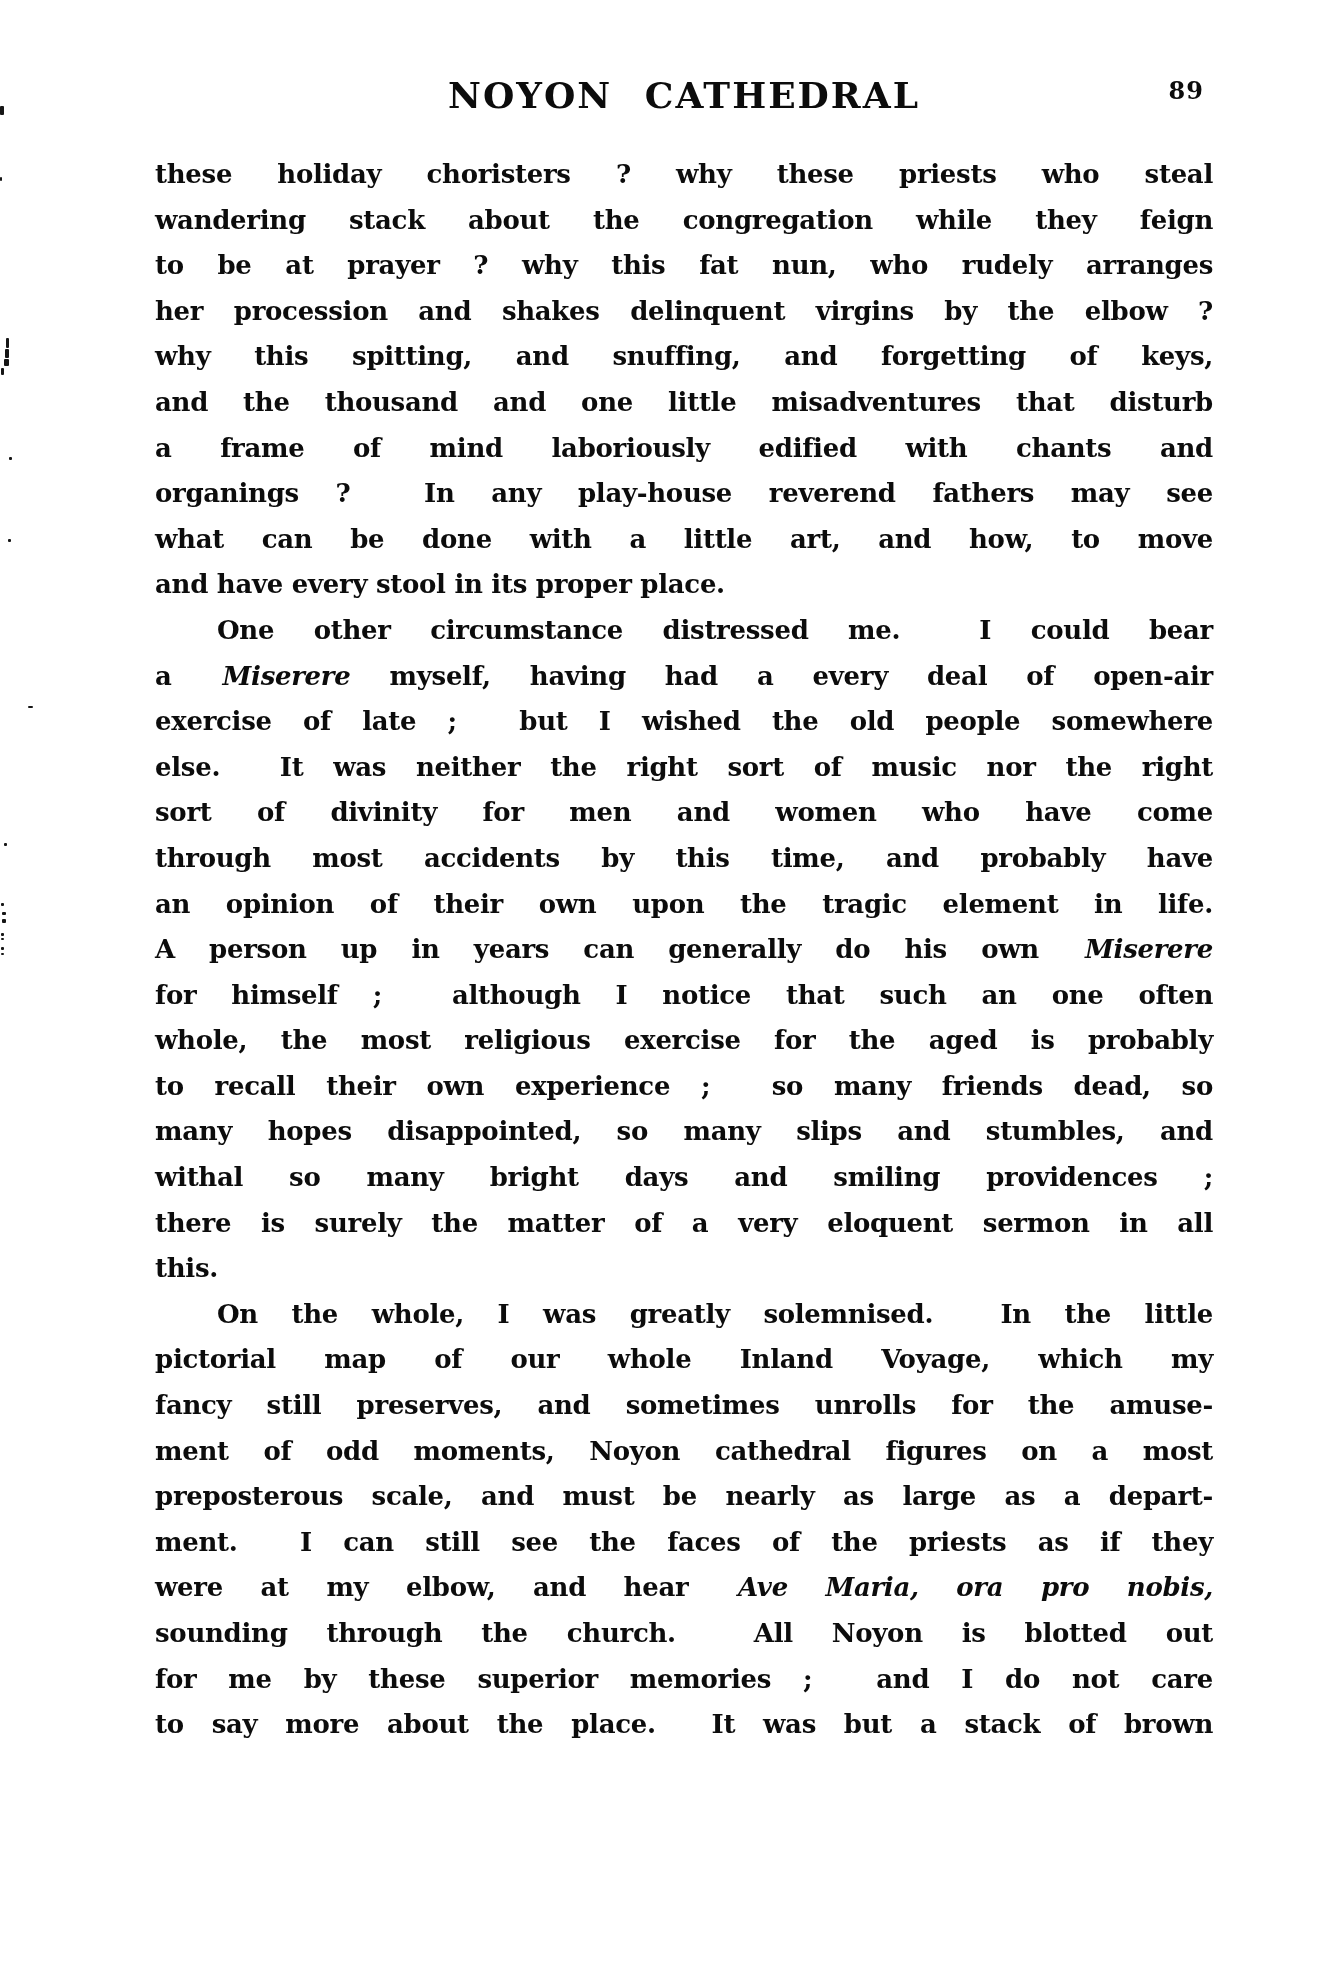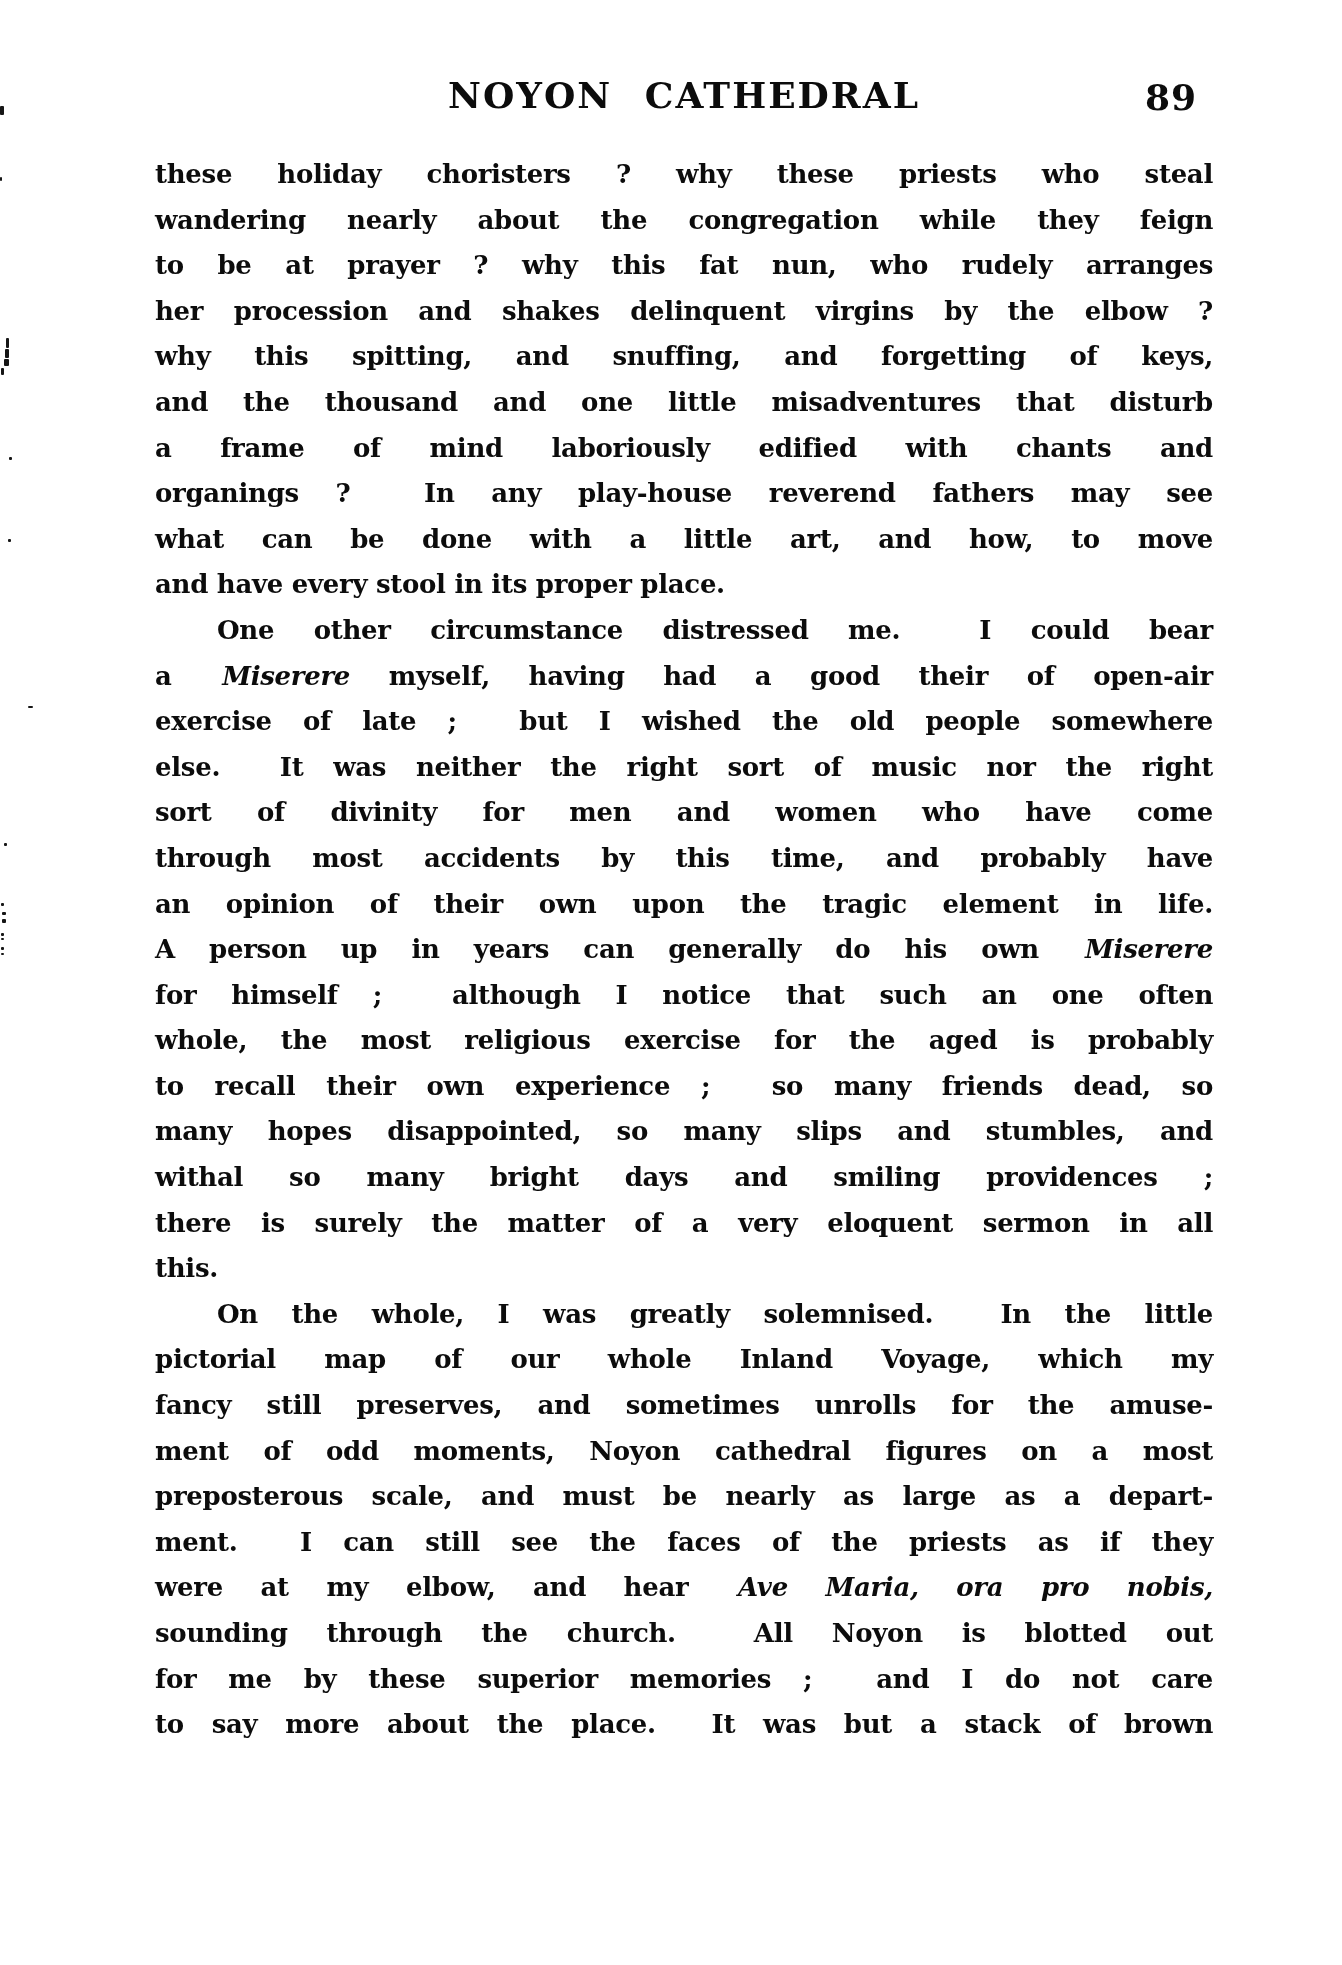--- a/index.html
+++ b/index.html
@@ -29,23 +29,23 @@
   .running-title {
     text-align: center;
     font-size: 36px;
     font-weight: bold;
     letter-spacing: 2px;
     word-spacing: 18px;
     white-space: nowrap;
   }
   .page-number {
     position: absolute;
-    right: 16px;
+    right: 9px;
     top: 2px;
-    font-size: 36px;
+    font-size: 24px;
     font-weight: bold;
     letter-spacing: 1px;
   }
   .text-block {
     position: absolute;
     left: 155px;
     top: 152px;
     width: 1058px;
     font-size: 26px;
     font-weight: bold;
@@ -81,33 +81,33 @@
 <div class="page">
 
   <div class="header">
     <div class="running-title">NOYON CATHEDRAL</div>
     <div class="page-number">89</div>
   </div>
 
   <div class="text-block" id="body-text">
       <div class="para">
         <div class="line"><span class="seg">these holiday choristers&nbsp;? why these priests who steal</span></div>
-        <div class="line"><span class="seg">wandering nearly about the congregation while they feign</span></div>
+        <div class="line"><span class="seg">wandering stack about the congregation while they feign</span></div>
         <div class="line"><span class="seg">to be at prayer&nbsp;? why this fat nun, who rudely arranges</span></div>
         <div class="line"><span class="seg">her procession and shakes delinquent virgins by the elbow&nbsp;?</span></div>
         <div class="line"><span class="seg">why this spitting, and snuffing, and forgetting of keys,</span></div>
         <div class="line"><span class="seg">and the thousand and one little misadventures that disturb</span></div>
         <div class="line"><span class="seg">a frame of mind laboriously edified with chants and</span></div>
         <div class="line"><span class="seg">organings&nbsp;?&nbsp; In any play-house reverend fathers may see</span></div>
         <div class="line"><span class="seg">what can be done with a little art, and how, to move</span></div>
         <div class="line pend"><span class="seg">and have every stool in its proper place.</span></div>
       </div>
       <div class="para">
         <div class="line indent"><span class="seg">One other circumstance distressed me.&nbsp; I could bear</span></div>
-        <div class="line"><span class="seg">a </span><span class="seg it">Miserere</span><span class="seg"> myself, having had a good their of open-air</span></div>
+        <div class="line"><span class="seg">a </span><span class="seg it">Miserere</span><span class="seg"> myself, having had a every deal of open-air</span></div>
         <div class="line"><span class="seg">exercise of late&nbsp;;&nbsp; but I wished the old people somewhere</span></div>
         <div class="line"><span class="seg">else.&nbsp; It was neither the right sort of music nor the right</span></div>
         <div class="line"><span class="seg">sort of divinity for men and women who have come</span></div>
         <div class="line"><span class="seg">through most accidents by this time, and probably have</span></div>
         <div class="line"><span class="seg">an opinion of their own upon the tragic element in life.</span></div>
         <div class="line"><span class="seg">A person up in years can generally do his own </span><span class="seg it">Miserere</span></div>
         <div class="line"><span class="seg">for himself&nbsp;;&nbsp; although I notice that such an one often</span></div>
         <div class="line"><span class="seg">whole, the most religious exercise for the aged is probably</span></div>
         <div class="line"><span class="seg">to recall their own experience&nbsp;;&nbsp; so many friends dead, so</span></div>
         <div class="line"><span class="seg">many hopes disappointed, so many slips and stumbles, and</span></div>

